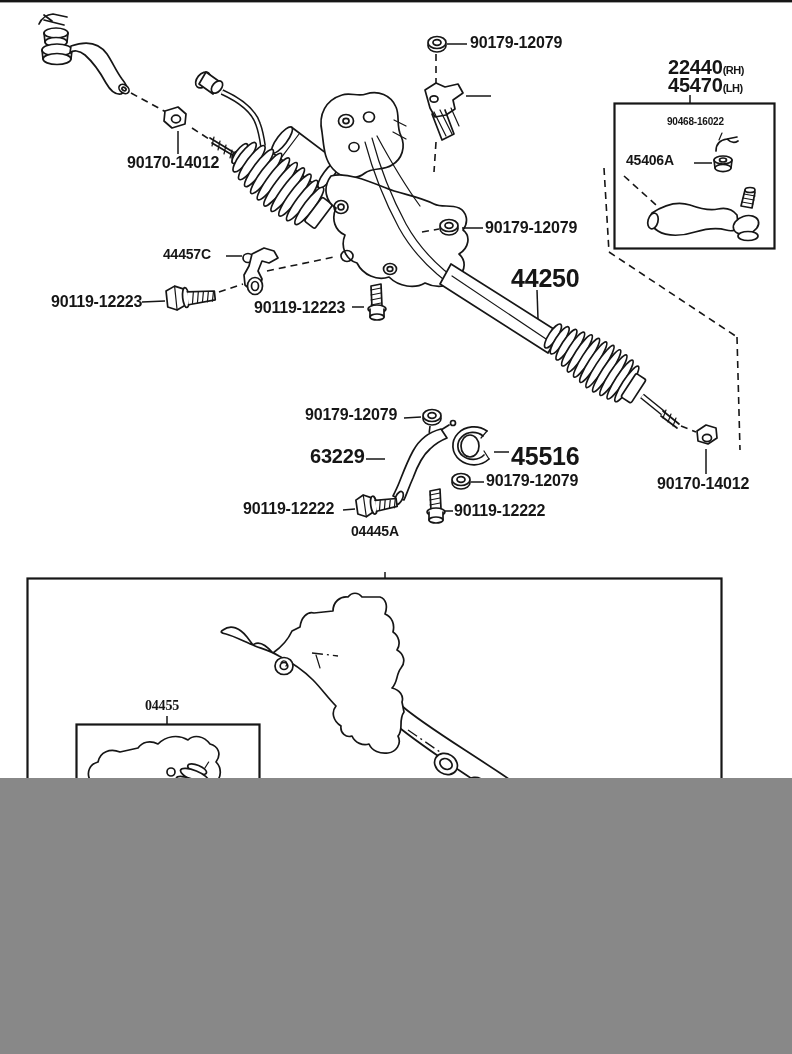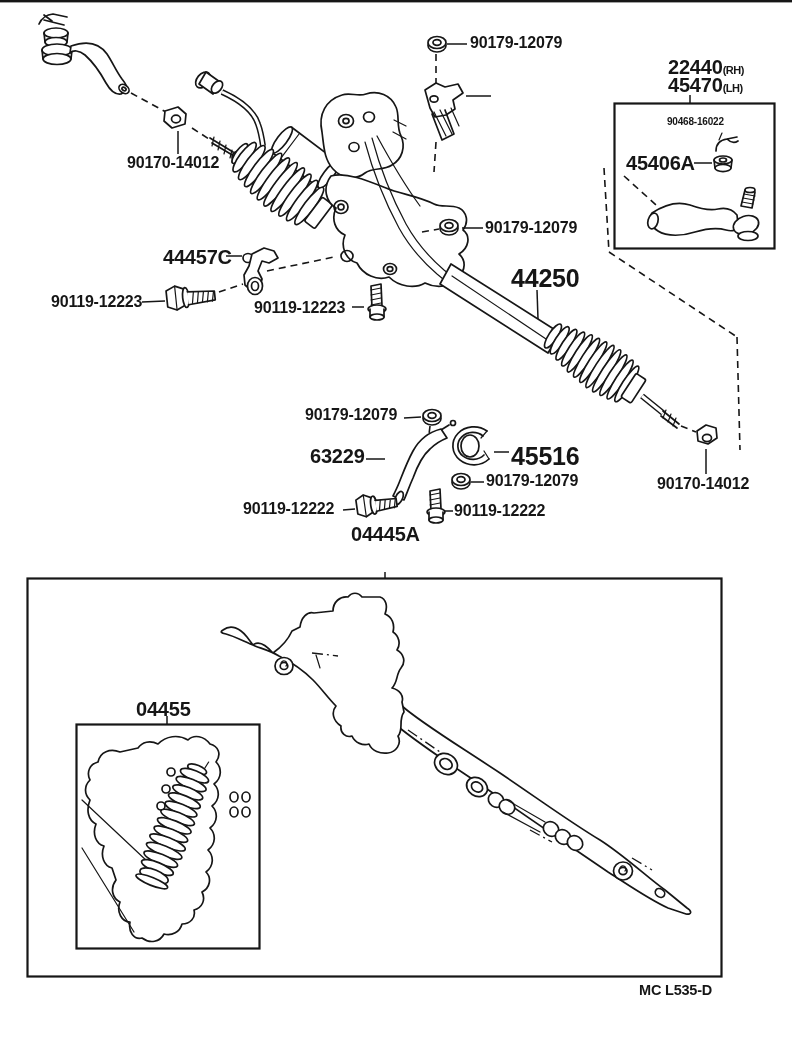--- a/index.html
+++ b/index.html
@@ -1,36 +1,36 @@
 <!DOCTYPE html>
 <html><head>
 <meta charset="utf-8">
 <style>
   :root{ --ink:#161616; --paper:#ffffff; }
   html,body{margin:0;padding:0;background:#888;}
   #page{
-    position:relative; width:792px; height:1054px; margin:0 auto;
+    position:relative; width:792px; height:778px; margin:0 auto;
     background:var(--paper); overflow:hidden;
     font-family:"Liberation Sans", sans-serif;
   }
   
   .ln  {fill:none;  stroke:var(--ink); stroke-width:1.7; stroke-linejoin:round; stroke-linecap:round;}
   .lnw {fill:#fff;  stroke:var(--ink); stroke-width:1.7; stroke-linejoin:round; stroke-linecap:round;}
   .thin{fill:none;  stroke:var(--ink); stroke-width:1.2; stroke-linecap:round;}
   .pipe {fill:none; stroke:var(--ink); stroke-width:6;}
   .pipew{fill:none; stroke:#fff;       stroke-width:3;}
   .dsh {fill:none; stroke:var(--ink); stroke-width:1.6; stroke-dasharray:7 5;}
   .dshdot{fill:none; stroke:var(--ink); stroke-width:1.3; stroke-dasharray:11 4 2 4;}
   .box {fill:none; stroke:var(--ink); stroke-width:2.2;}
   .ldr {stroke:var(--ink); stroke-width:1.5;}
   
   .lbl{position:absolute; font-weight:700; color:var(--ink);
        white-space:nowrap; letter-spacing:-0.2px; line-height:1.04;}
   .s11{font-size:11px;} .s15{font-size:10px;} .s16{font-size:16px;}
-  .s17{font-size:20px;} .s20{font-size:20px;} .s21{font-size:25px;}
+  .s17{font-size:14px;} .s20{font-size:20px;} .s21{font-size:25px;}
   .tag{font-size:11px; font-weight:700; letter-spacing:-0.5px;}
   svg{position:absolute; left:0; top:0;}
 </style>
 </head>
 <body>
 
 <div id="page">
 
   <svg width="792" height="1054" viewBox="0 0 792 1054">
 
@@ -391,16 +391,16 @@
 
   <div class="lbl s16" style="left:305px; top:407px;">90179-12079</div>
   <div class="lbl s20" style="left:310px; top:446px;">63229</div>
   <div class="lbl s21" style="left:511px; top:443px;">45516</div>
   <div class="lbl s16" style="left:486px; top:473px;">90179-12079</div>
   <div class="lbl s16" style="left:657px; top:476px;">90170-14012</div>
   <div class="lbl s16" style="left:243px; top:501px;">90119-12222</div>
   <div class="lbl s16" style="left:454px; top:503px;">90119-12222</div>
 
   <div class="lbl s17" style="left:351px; top:524px;">04445A</div>
-  <div class="lbl s17" style="left:136px; top:699px;">04455</div>
+  <div class="lbl s17" style="left:145px; top:699px;font-family:Liberation Serif, serif;">04455</div>
 
   <div class="lbl" style="left:639px; top:983px; font-size:14.5px;">MC L535-D</div>
 </div>
 
 </body></html>

